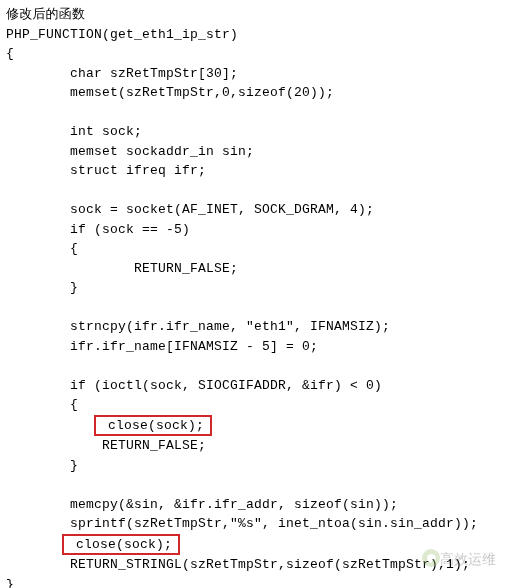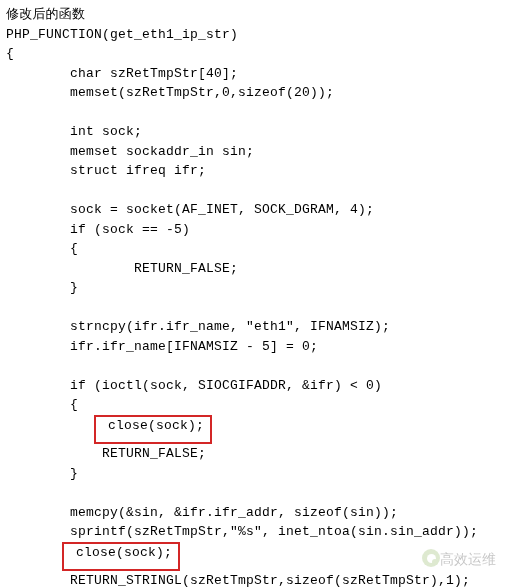--- a/index.html
+++ b/index.html
@@ -19,21 +19,21 @@
     padding: 4px 0 0 6px;
     font-family: "Courier New", monospace;
     font-size: 13px;
     letter-spacing: 0.2px;
   }
   .comment-cn {
     font-family: Liberation Sans, sans-serif;
   }
   .hl {
     border: 2px solid #d32626;
-    padding: 0 6px 8px 4px;
+    padding: 0 6px 0 4px;
     display: inline-block;
     line-height: 1.35;
   }
   .watermark {
     position: absolute;
     right: 16px;
     bottom: 18px;
     display: flex;
     align-items: flex-start;
     gap: 0;
@@ -66,21 +66,21 @@
     border-radius: 50%;
     top: 5px; left: 5px;
   }
 </style>
 </head>
 <body>
 
 <div class="code-block"><span class="comment-cn">修改后的函数</span>
 <span>PHP_FUNCTION(get_eth1_ip_str)</span>
 <span>{</span>
-<span>        char szRetTmpStr[40];</span>
+<span>        char szRetTmpStr[30];</span>
 <span>        memset(szRetTmpStr,0,sizeof(20));</span>
 <span></span>
 <span>        int sock;</span>
 <span>        memset sockaddr_in sin;</span>
 <span>        struct ifreq ifr;</span>
 <span></span>
 <span>        sock = socket(AF_INET, SOCK_DGRAM, 4);</span>
 <span>        if (sock == -5)</span>
 <span>        {</span>
 <span>                RETURN_FALSE;</span>

